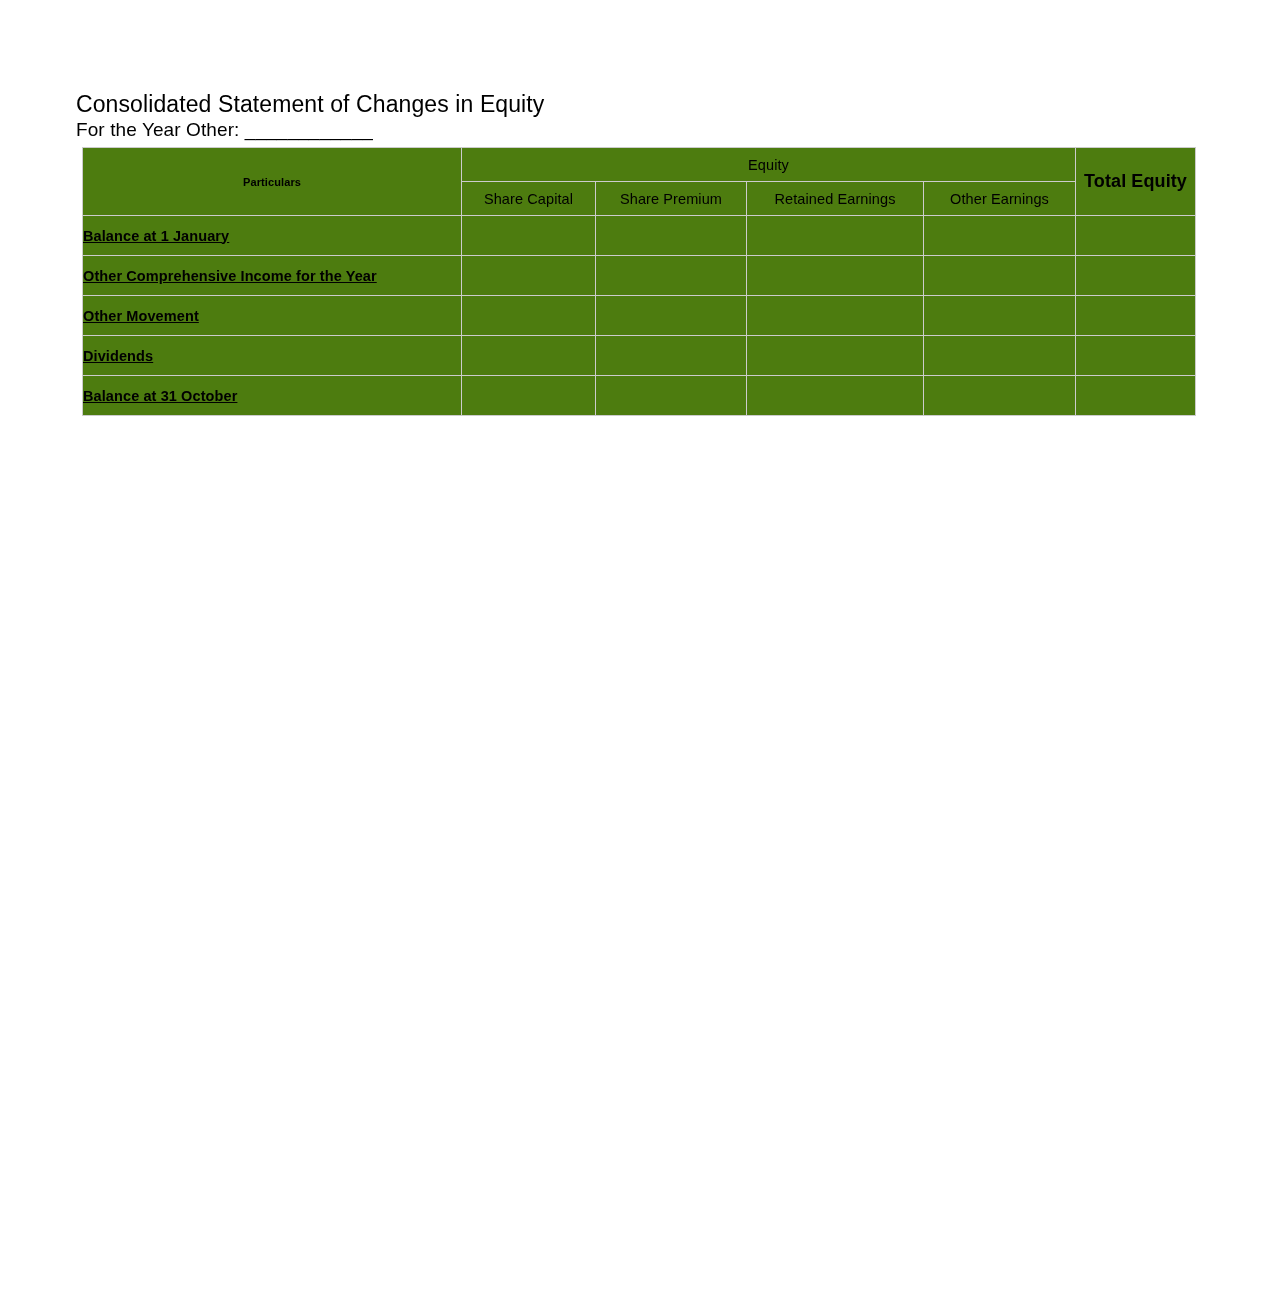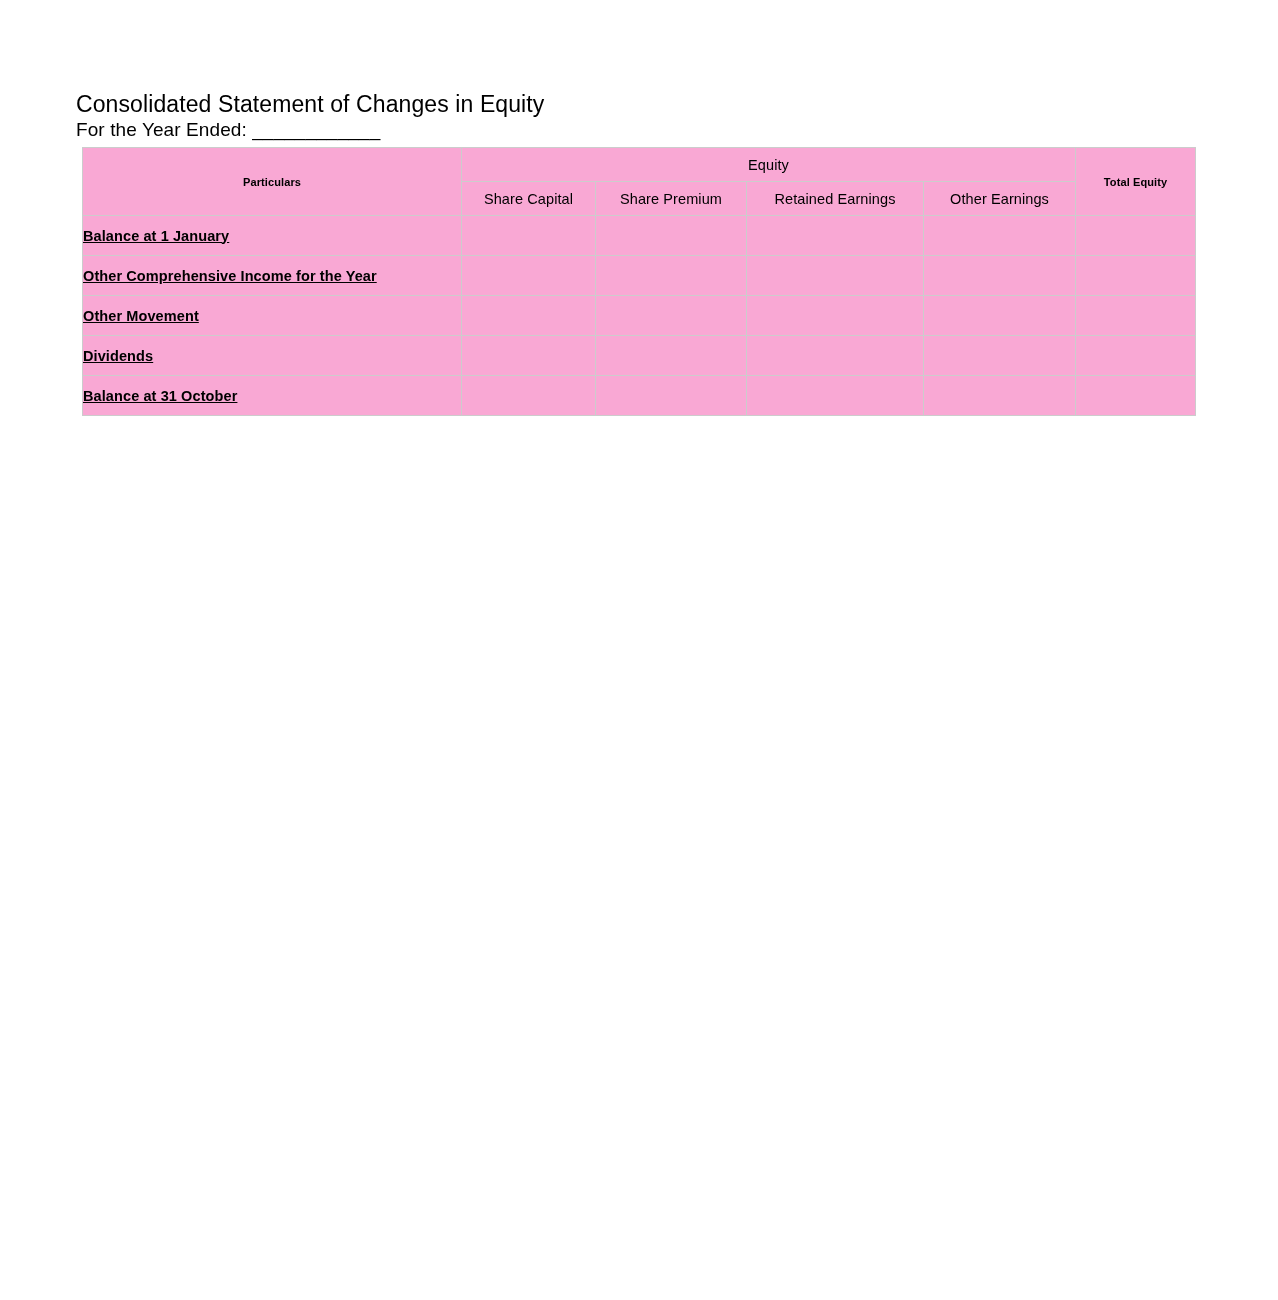--- a/index.html
+++ b/index.html
@@ -63,21 +63,21 @@
   table.equity-table {
     border-collapse: collapse;
     width: 1113px;
     table-layout: fixed;
     background: #ffffff;
   }
   table.equity-table th,
   table.equity-table td {
     border: 1px solid #cccccc;
     padding: 0;
-    background: #f9a8d4;
+    background: #4d7c0f;
   }
 
   
   col.c-particulars   { width: 379px; }
   col.c-share-capital { width: 134px; }
   col.c-share-premium { width: 151px; }
   col.c-retained      { width: 177px; }
   col.c-other-res     { width: 152px; }
   col.c-total         { width: 120px; }
 
@@ -94,21 +94,21 @@
     text-align: center;
     vertical-align: middle;
     font-size: 14.5px;
     font-weight: 400;
     letter-spacing: 0.1px;
   }
   th.h-total {
     height: 66px;
     text-align: center;
     vertical-align: middle;
-    font-size: 11px;
+    font-size: 18px;
     font-weight: bold;
     letter-spacing: 0.1px;
   }
   th.h-sub {
     height: 33px;
     text-align: center;
     vertical-align: middle;
     font-size: 14.5px;
     font-weight: normal;
     letter-spacing: 0.1px;
@@ -135,21 +135,21 @@
     padding-right: 8px;
   }
 </style>
 </head>
 <body>
 
 <div class="page">
 
   <div class="heading">
     <div class="doc-title">Consolidated Statement of Changes in Equity</div>
-    <div class="doc-subtitle">For the Year Ended: ____________</div>
+    <div class="doc-subtitle">For the Year Other: ____________</div>
   </div>
 
   <div class="table-wrap">
     <table class="equity-table">
       <colgroup>
         <col class="c-particulars">
         <col class="c-share-capital">
         <col class="c-share-premium">
         <col class="c-retained">
         <col class="c-other-res">

